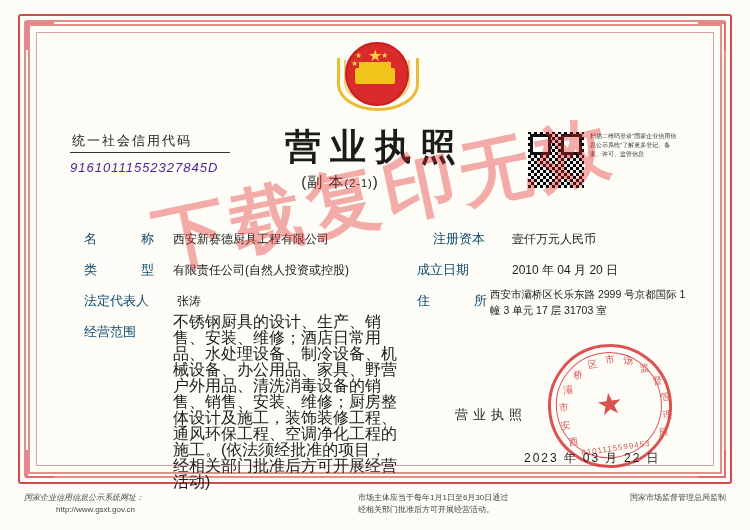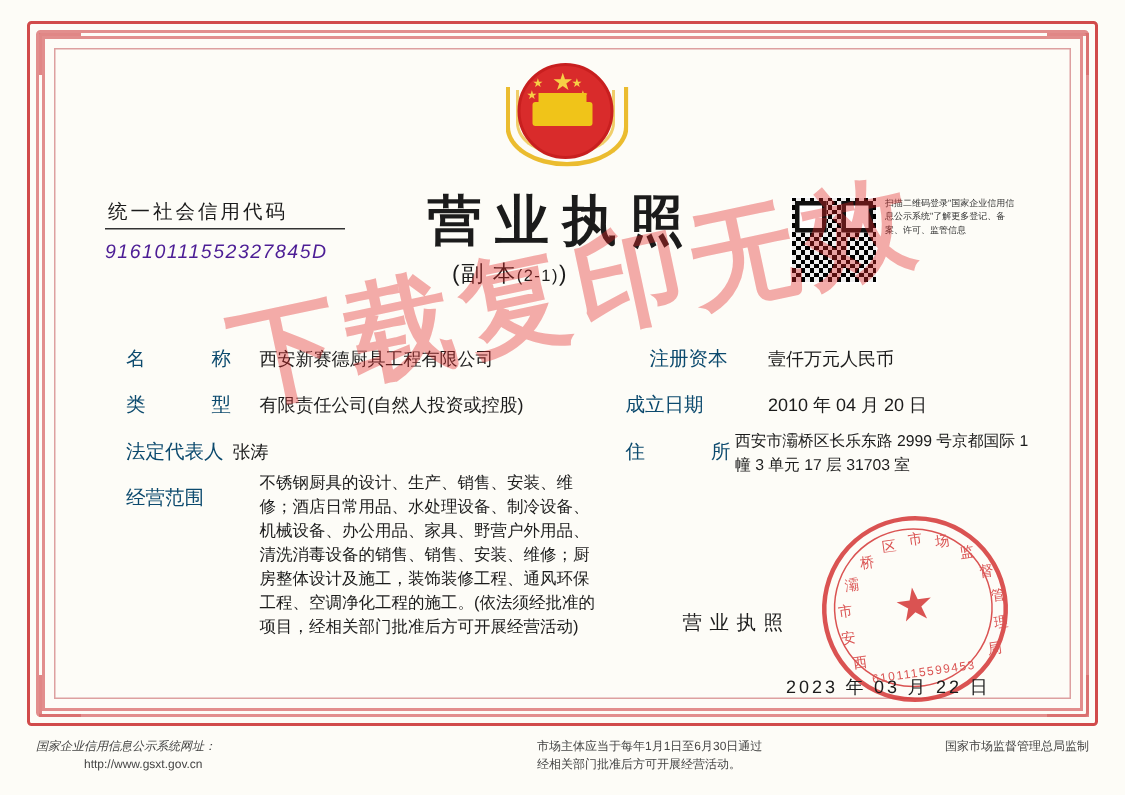--- a/index.html
+++ b/index.html
@@ -238,23 +238,23 @@
   .field-value.wrap {
     white-space: normal;
     line-height: 16px;
   }
 
   .lbl-name   { left: 84px;  top: 230px; }
   .val-name   { left: 173px; top: 231px; }
   .lbl-type   { left: 84px;  top: 261px; }
   .val-type   { left: 173px; top: 262px; }
   .lbl-rep    { left: 84px;  top: 292px; letter-spacing: 0px; }
-  .val-rep    { left: 155px; top: 293px; }
+  .val-rep    { left: 177px; top: 293px; }
   .lbl-scope  { left: 84px;  top: 323px; letter-spacing: 0px; }
-  .val-scope  { left: 173px; top: 314px; width: 228px; font-size: 11px; line-height: 15px; }
+  .val-scope  { left: 173px; top: 314px; width: 228px; font-size: 16px; line-height: 15px; }
 
   .lbl-cap    { left: 433px; top: 230px; letter-spacing: 0px; }
   .val-cap    { left: 512px; top: 231px; }
   .lbl-date   { left: 417px; top: 261px; letter-spacing: 0px; }
   .val-date   { left: 512px; top: 262px; }
   .lbl-addr   { left: 417px; top: 292px; letter-spacing: 6px; }
   .val-addr   { left: 490px; top: 286px; width: 196px; font-size: 10.5px; line-height: 15px; }
 
   .lbl-reg    { position: absolute; left: 455px; top: 406px; font-size: 13px; letter-spacing: 5px; color: #1b1b1b; }
 

